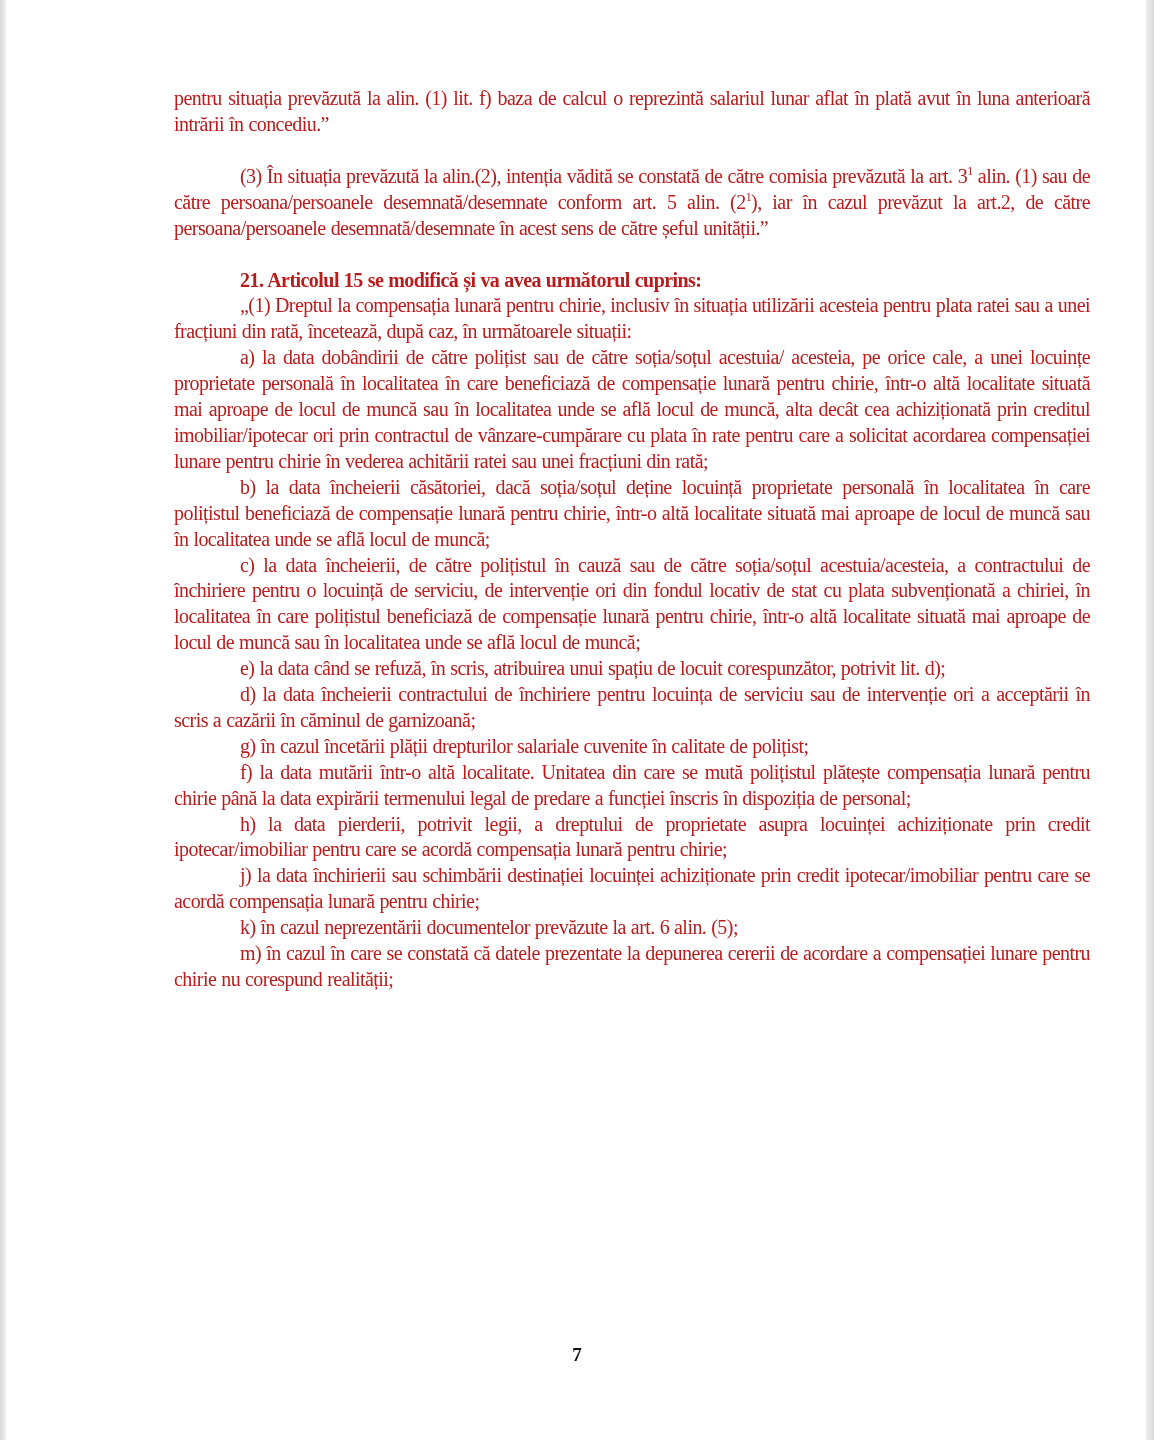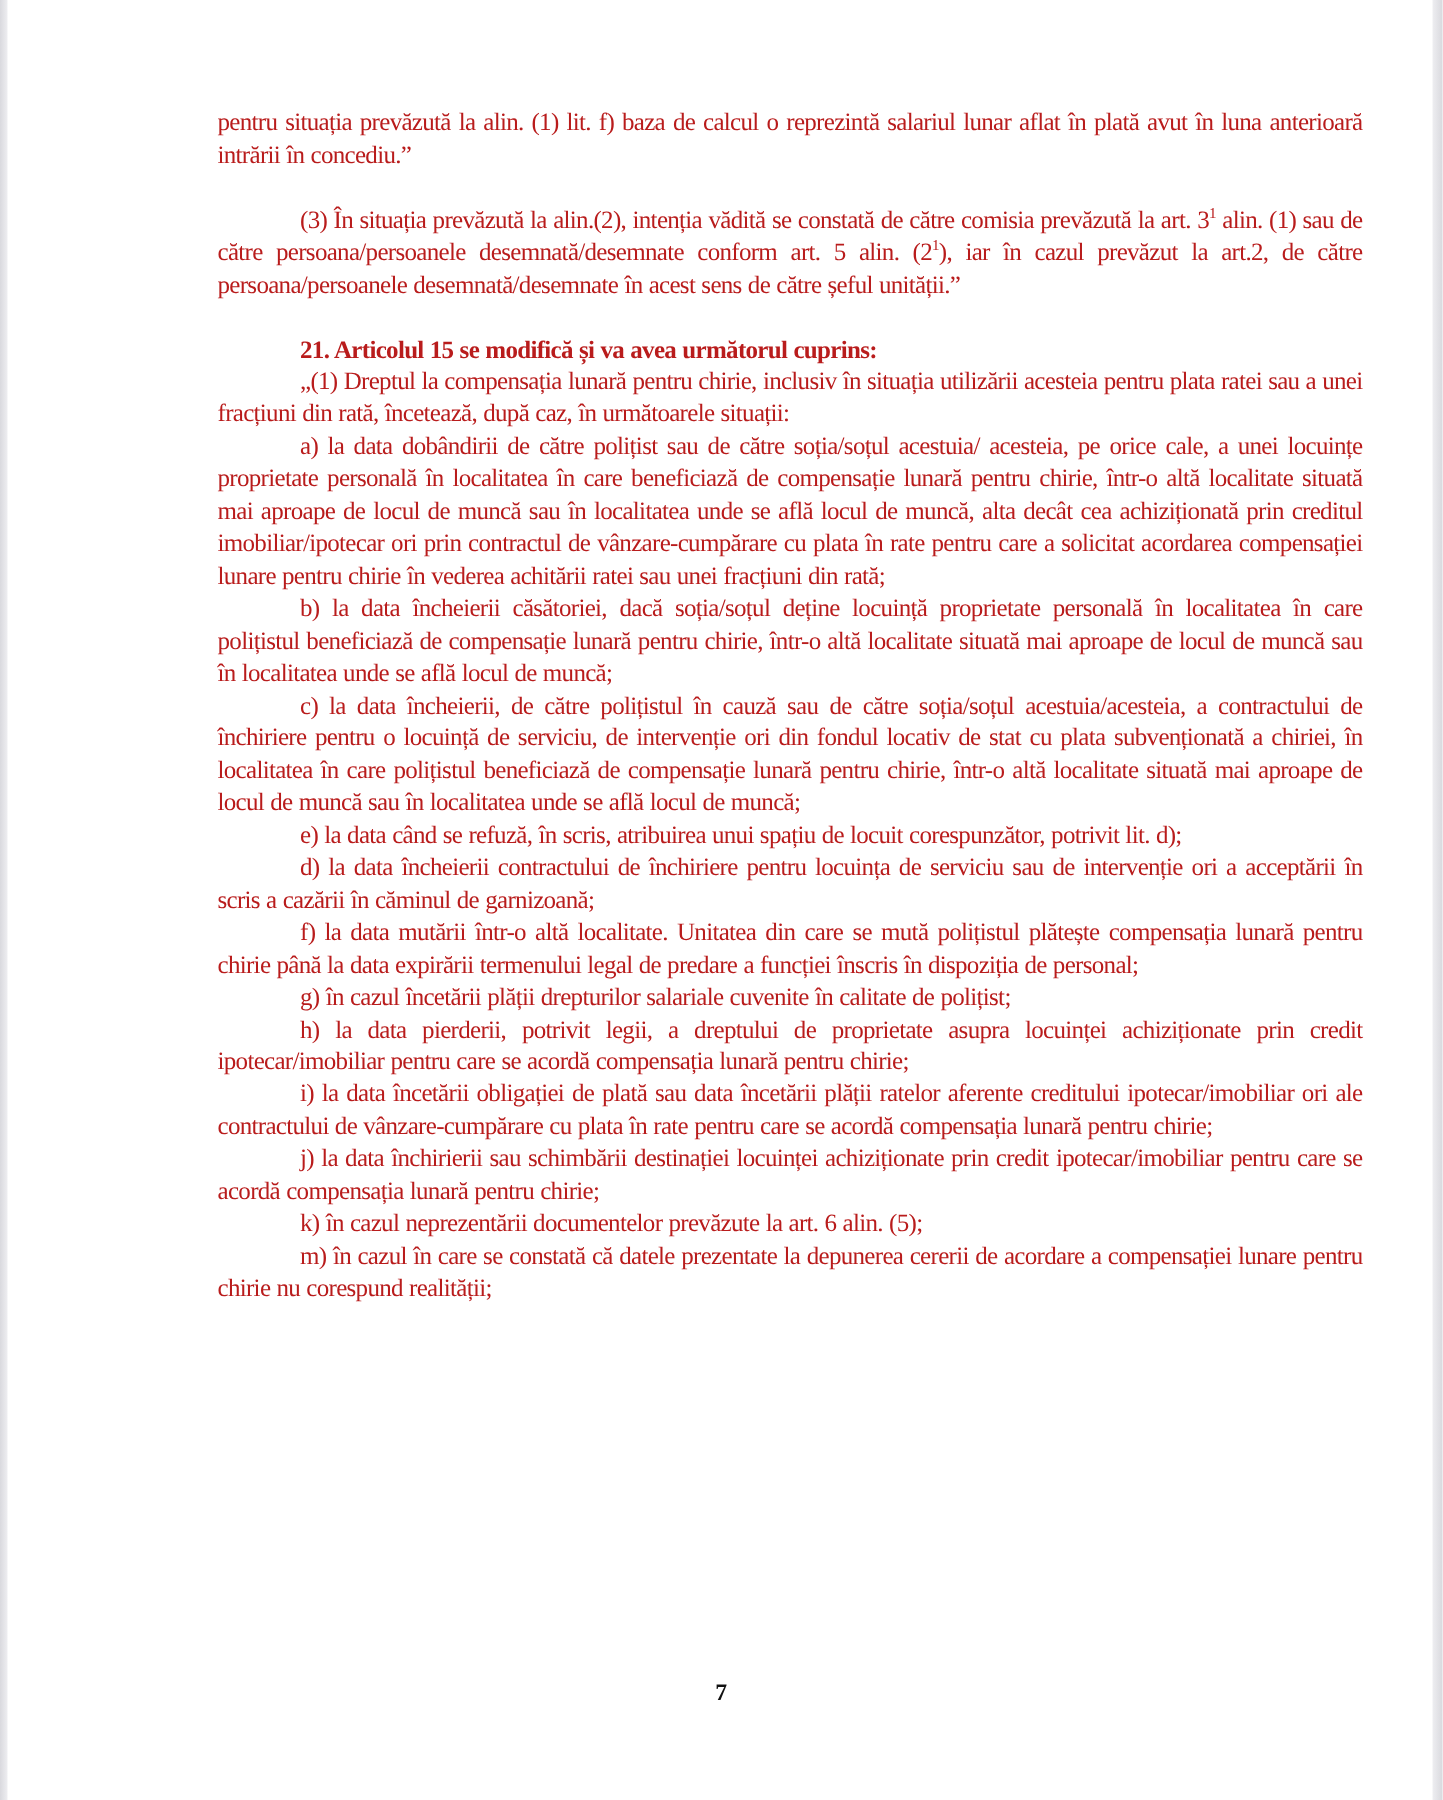--- a/index.html
+++ b/index.html
@@ -53,22 +53,21 @@
 
   <div class="gap"></div>
 
   <p class="indent bold">21. Articolul 15 se modifică și va avea următorul cuprins:</p>
   <p class="indent">„(1) Dreptul la compensația lunară pentru chirie, inclusiv în situația utilizării acesteia pentru plata ratei sau a unei fracțiuni din rată, încetează, după caz, în următoarele situații:</p>
   <p class="indent">a) la data dobândirii de către polițist sau de către soția/soțul acestuia/ acesteia, pe orice cale, a unei locuințe proprietate personală în localitatea în care beneficiază de compensație lunară pentru chirie, într-o altă localitate situată mai aproape de locul de muncă sau în localitatea unde se află locul de muncă, alta decât cea achiziționată prin creditul imobiliar/ipotecar ori prin contractul de vânzare-cumpărare cu plata în rate pentru care a solicitat acordarea compensației lunare pentru chirie în vederea achitării ratei sau unei fracțiuni din rată;</p>
   <p class="indent">b) la data încheierii căsătoriei, dacă soția/soțul deține locuință proprietate personală în localitatea în care polițistul beneficiază de compensație lunară pentru chirie, într-o altă localitate situată mai aproape de locul de muncă sau în localitatea unde se află locul de muncă;</p>
   <p class="indent">c) la data încheierii, de către polițistul în cauză sau de către soția/soțul acestuia/acesteia, a contractului de închiriere pentru o locuință de serviciu, de intervenție ori din fondul locativ de stat cu plata subvenționată a chiriei, în localitatea în care polițistul beneficiază de compensație lunară pentru chirie, într-o altă localitate situată mai aproape de locul de muncă sau în localitatea unde se află locul de muncă;</p>
   <p class="indent">e) la data când se refuză, în scris, atribuirea unui spațiu de locuit corespunzător, potrivit lit. d);</p>
   <p class="indent">d) la data încheierii contractului de închiriere pentru locuința de serviciu sau de intervenție ori a acceptării în scris a cazării în căminul de garnizoană;</p>
+  <p class="indent">g) în cazul încetării plății drepturilor salariale cuvenite în calitate de polițist;</p>
   <p class="indent">f) la data mutării într-o altă localitate. Unitatea din care se mută polițistul plătește compensația lunară pentru chirie până la data expirării termenului legal de predare a funcției înscris în dispoziția de personal;</p>
-  <p class="indent">g) în cazul încetării plății drepturilor salariale cuvenite în calitate de polițist;</p>
   <p class="indent">h) la data pierderii, potrivit legii, a dreptului de proprietate asupra locuinței achiziționate prin credit ipotecar/imobiliar pentru care se acordă compensația lunară pentru chirie;</p>
-  <p class="indent">i) la data încetării obligației de plată sau data încetării plății ratelor aferente creditului ipotecar/imobiliar ori ale contractului de vânzare-cumpărare cu plata în rate pentru care se acordă compensația lunară pentru chirie;</p>
   <p class="indent">j) la data închirierii sau schimbării destinației locuinței achiziționate prin credit ipotecar/imobiliar pentru care se acordă compensația lunară pentru chirie;</p>
   <p class="indent">k) în cazul neprezentării documentelor prevăzute la art. 6 alin. (5);</p>
   <p class="indent">m) în cazul în care se constată că datele prezentate la depunerea cererii de acordare a compensației lunare pentru chirie nu corespund realității;</p>
 </div>
 
 <div class="page-number">7</div>
 
 </body></html>

